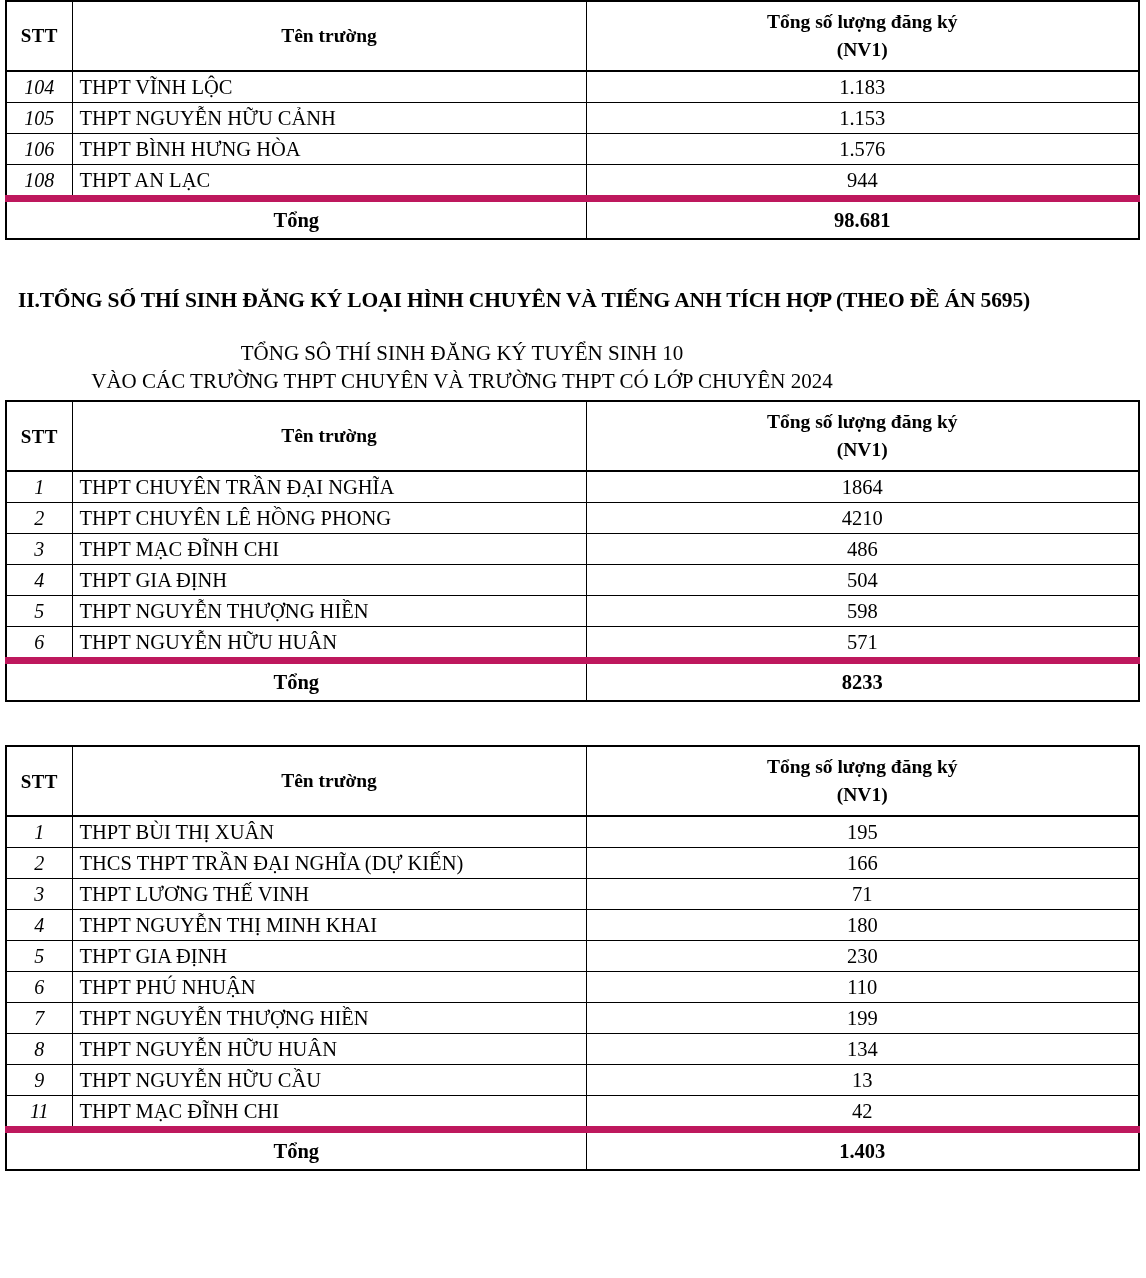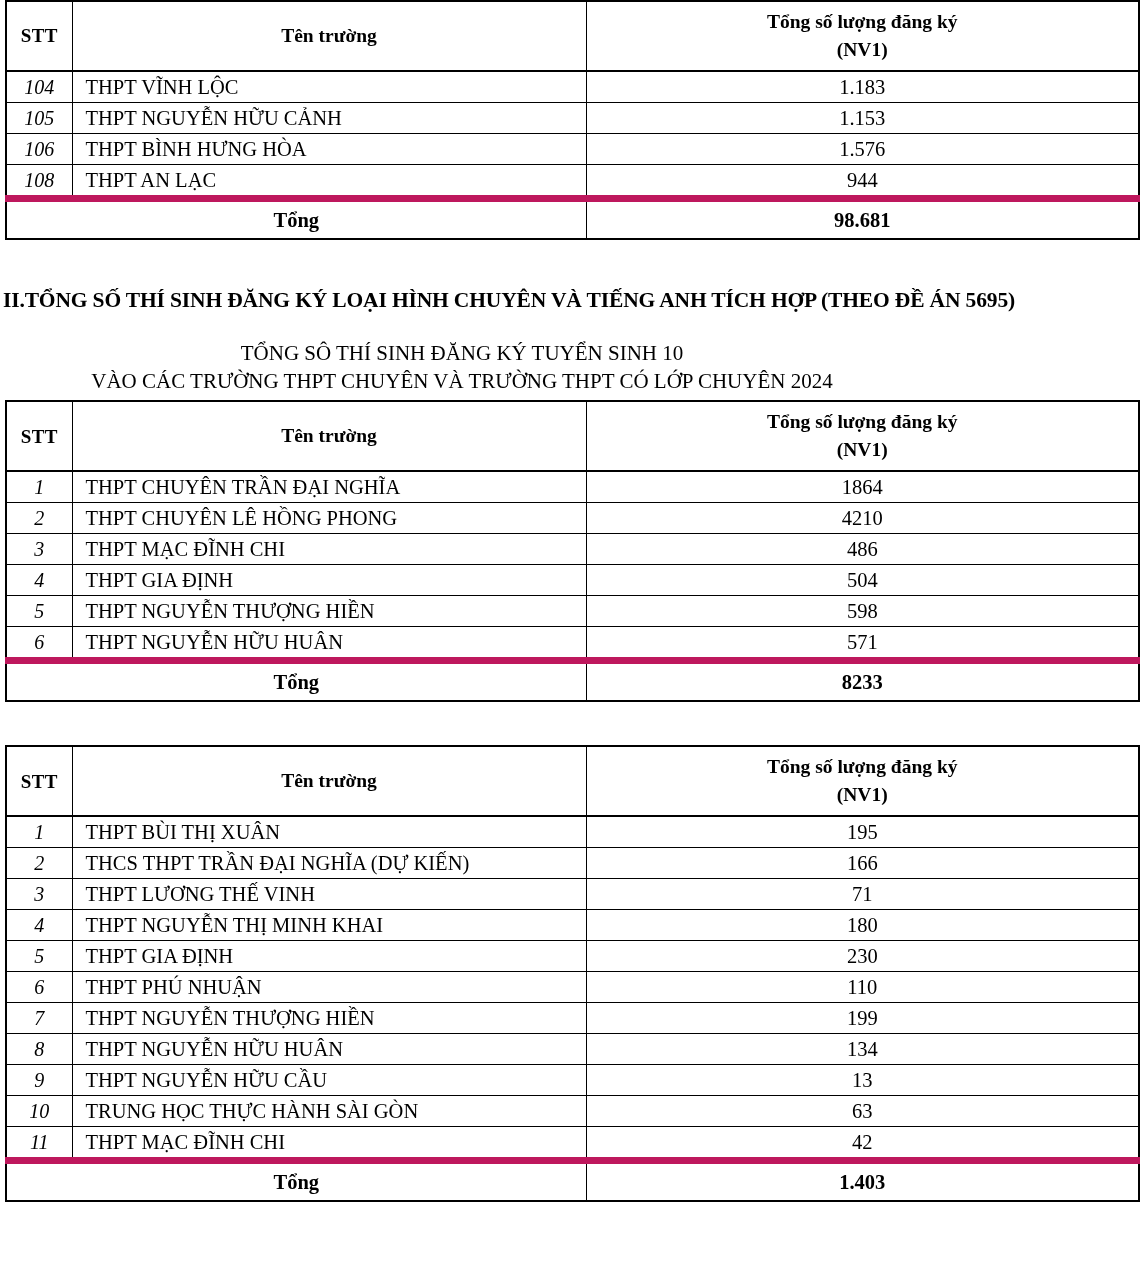--- a/index.html
+++ b/index.html
@@ -65,21 +65,21 @@
   table.stat tbody td {
     height: 30px;
   }
   table.stat td.c-stt {
     text-align: center;
     font-size: 20px;
     font-style: italic;
   }
   table.stat td.c-name {
     text-align: left;
-    padding-left: 13px;
+    padding-left: 7px;
     white-space: nowrap;
   }
   table.stat td.c-total {
     text-align: center;
   }
 
   
   table.stat tr.total-row td {
     font-weight: bold;
     height: 36px;
@@ -91,21 +91,21 @@
   }
   table.stat tr.total-row td.t-value {
     text-align: center;
   }
 
   
   .section-heading {
     font-weight: bold;
     font-size: 21.5px;
     margin: 0;
-    padding: 0 0 0 3px;
+    padding: 0 0 0 18px;
     letter-spacing: -0.15px;
     white-space: nowrap;
   }
   .table-title {
     font-weight: normal;
     font-size: 21px;
     text-align: center;
     line-height: 1.34;
     margin: 0;
     padding: 0;
@@ -300,25 +300,20 @@
           <td class="c-stt">8</td>
           <td class="c-name">THPT NGUYỄN HỮU HUÂN</td>
           <td class="c-total">134</td>
         </tr>
         <tr>
           <td class="c-stt">9</td>
           <td class="c-name">THPT NGUYỄN HỮU CẦU</td>
           <td class="c-total">13</td>
         </tr>
         <tr>
-          <td class="c-stt">10</td>
-          <td class="c-name">TRUNG HỌC THỰC HÀNH SÀI GÒN</td>
-          <td class="c-total">63</td>
-        </tr>
-        <tr>
           <td class="c-stt">11</td>
           <td class="c-name">THPT MẠC ĐĨNH CHI</td>
           <td class="c-total">42</td>
         </tr>
       </tbody>
     <tfoot>
       <tr class="total-row">
         <td class="t-label" colspan="2">Tổng</td>
         <td class="t-value">1.403</td>
       </tr>

